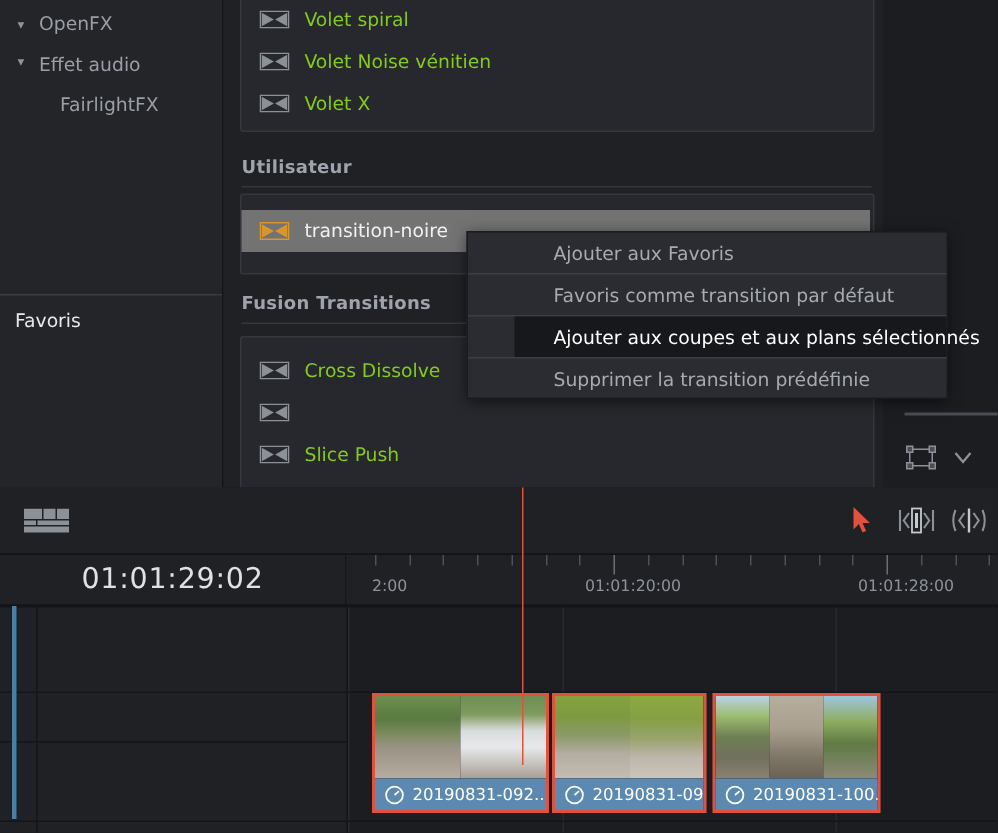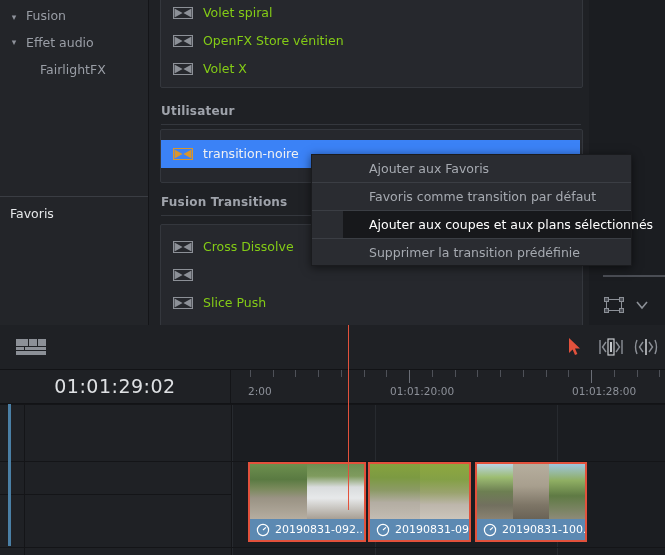--- a/index.html
+++ b/index.html
@@ -17,21 +17,21 @@
   .tnode{position:absolute;height:18px;line-height:18px;font-size:12.5px;color:#9a9ea6;white-space:nowrap;}
   .tchev{position:absolute;width:12px;height:18px;line-height:17px;text-align:center;font-size:9px;color:#8e929a;}
   #favoris{position:absolute;left:10px;top:206px;font-size:12.5px;color:#e6e8ea;}
   #treeborder{position:absolute;left:148px;top:0;width:1px;height:325px;background:#141518;}
 
   
   #fxpanel{position:absolute;left:149px;top:0;width:516px;height:325px;background:#1f2125;}
 
   .listbox{position:absolute;background:#26282d;border:1px solid #34373d;border-radius:2px;}
   .fxrow{position:absolute;left:0;height:28px;line-height:28px;font-size:12.5px;color:#84cc16;white-space:nowrap;}
-  .fxrow.sel{background:#3b82f6;color:#f0f1f3;}
+  .fxrow.sel{background:#737373;color:#f0f1f3;}
   .bowtie{position:absolute;left:12px;top:8px;width:20px;height:12px;}
   .fxlabel{position:absolute;left:42px;top:0;}
 
   .secthead{position:absolute;font-size:12px;font-weight:bold;color:#9fa3ab;letter-spacing:.2px;}
   .sectrule{position:absolute;height:1px;background:#34373d;}
 
   
   #rightdock{position:absolute;left:589px;top:0;width:76px;height:325px;background:#1b1d21;}
   #rd-top{position:absolute;left:0;top:0;width:76px;height:258px;background:#1b1d21;}
   #rd-rule{position:absolute;left:14px;top:275px;width:62px;height:2px;background:#4a4d54;}
@@ -92,21 +92,21 @@
 </style>
 </head>
 <body>
 
 <div id="root">
 
   <div id="top">
 
     <div id="tree">
       <div class="tchev" style="left:8px;top:9px;">▾</div>
-      <div class="tnode" style="left:26px;top:7px;">Fusion</div>
+      <div class="tnode" style="left:26px;top:7px;">OpenFX</div>
       <div class="tchev" style="left:8px;top:34px;">▾</div>
       <div class="tnode" style="left:26px;top:34px;">Effet audio</div>
       <div class="tnode" style="left:40px;top:61px;">FairlightFX</div>
 
       <div class="divline" style="top:196px;"></div>
       <div id="favoris">Favoris</div>
       <div class="divline" style="top:325px;"></div>
     </div>
     <div id="treeborder"></div>
 
@@ -120,21 +120,21 @@
             <path d="M18.5 1.5 L10.4 6 L18.5 10.5 Z" fill="#8c9097"></path>
           </svg>
           <span class="fxlabel">Volet spiral</span>
         </div>
         <div class="fxrow" style="top:48px;width:419px;">
           <svg class="bowtie" viewBox="0 0 20 12">
             <rect x="0.5" y="0.5" width="19" height="11" fill="none" stroke="#8c9097"></rect>
             <path d="M1.5 1.5 L9.6 6 L1.5 10.5 Z" fill="#8c9097"></path>
             <path d="M18.5 1.5 L10.4 6 L18.5 10.5 Z" fill="#8c9097"></path>
           </svg>
-          <span class="fxlabel">OpenFX Store vénitien</span>
+          <span class="fxlabel">Volet Noise vénitien</span>
         </div>
         <div class="fxrow" style="top:76px;width:419px;">
           <svg class="bowtie" viewBox="0 0 20 12">
             <rect x="0.5" y="0.5" width="19" height="11" fill="none" stroke="#8c9097"></rect>
             <path d="M1.5 1.5 L9.6 6 L1.5 10.5 Z" fill="#8c9097"></path>
             <path d="M18.5 1.5 L10.4 6 L18.5 10.5 Z" fill="#8c9097"></path>
           </svg>
           <span class="fxlabel">Volet X</span>
         </div>
       </div>

